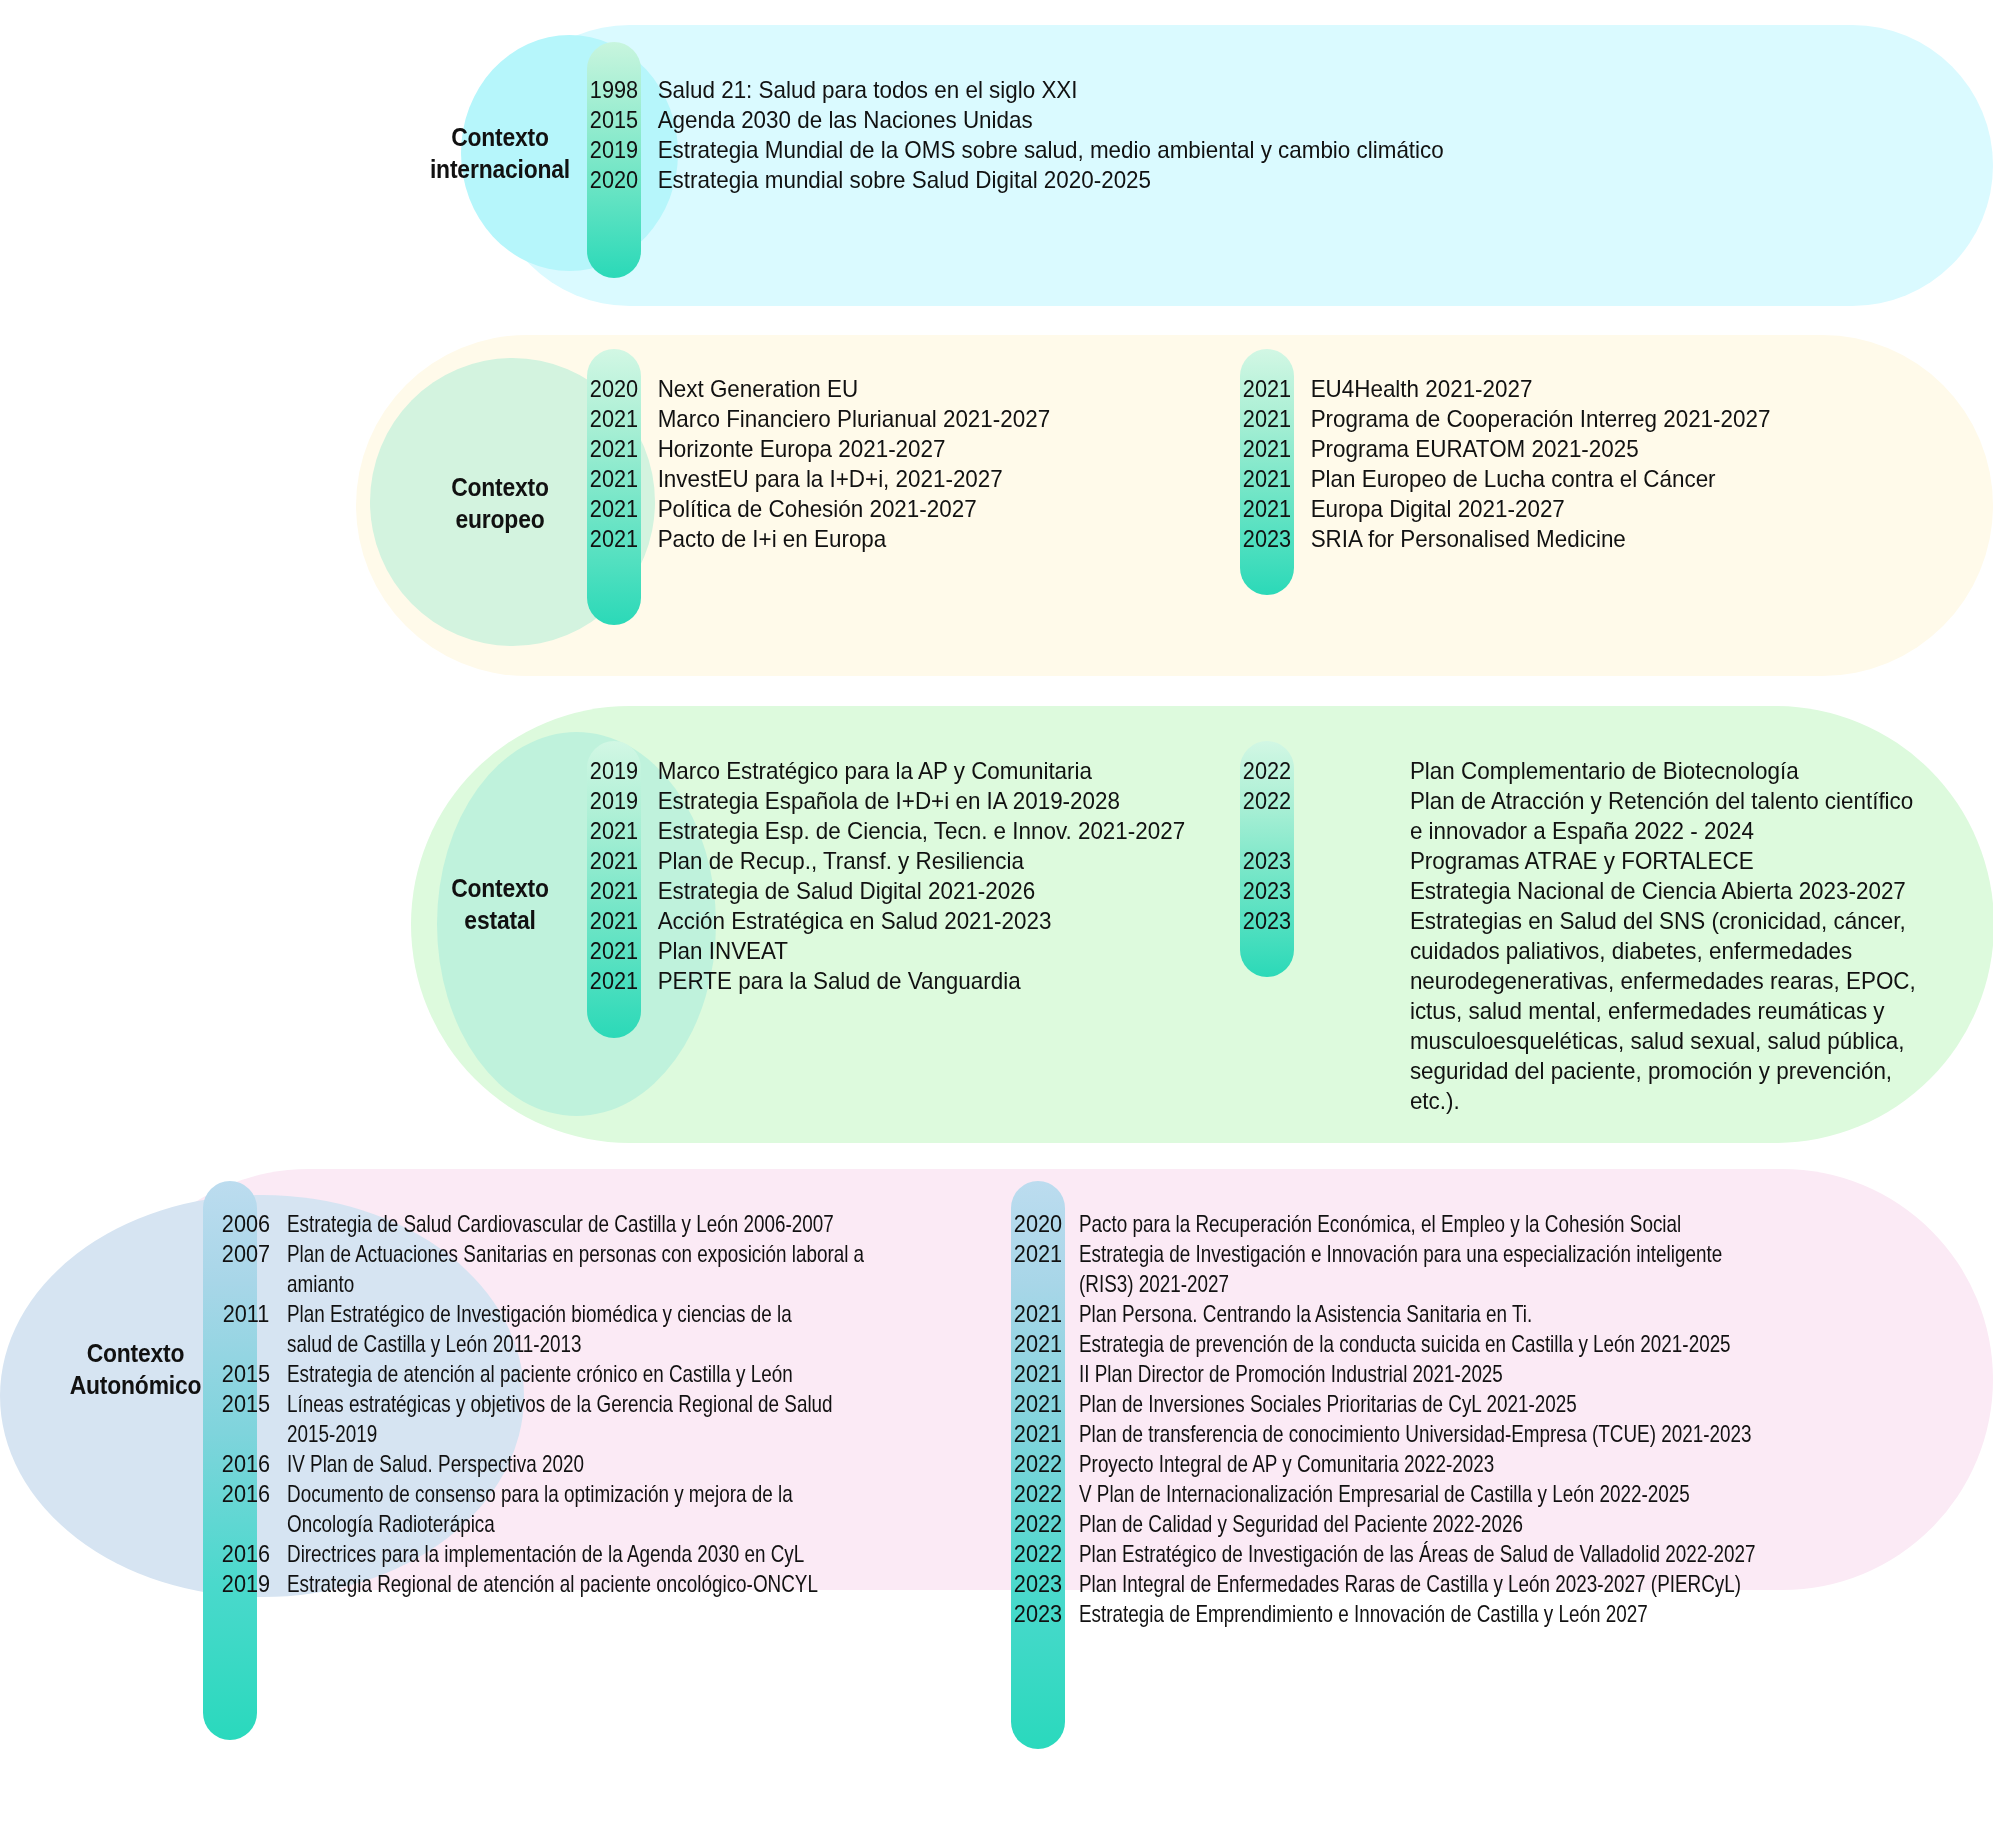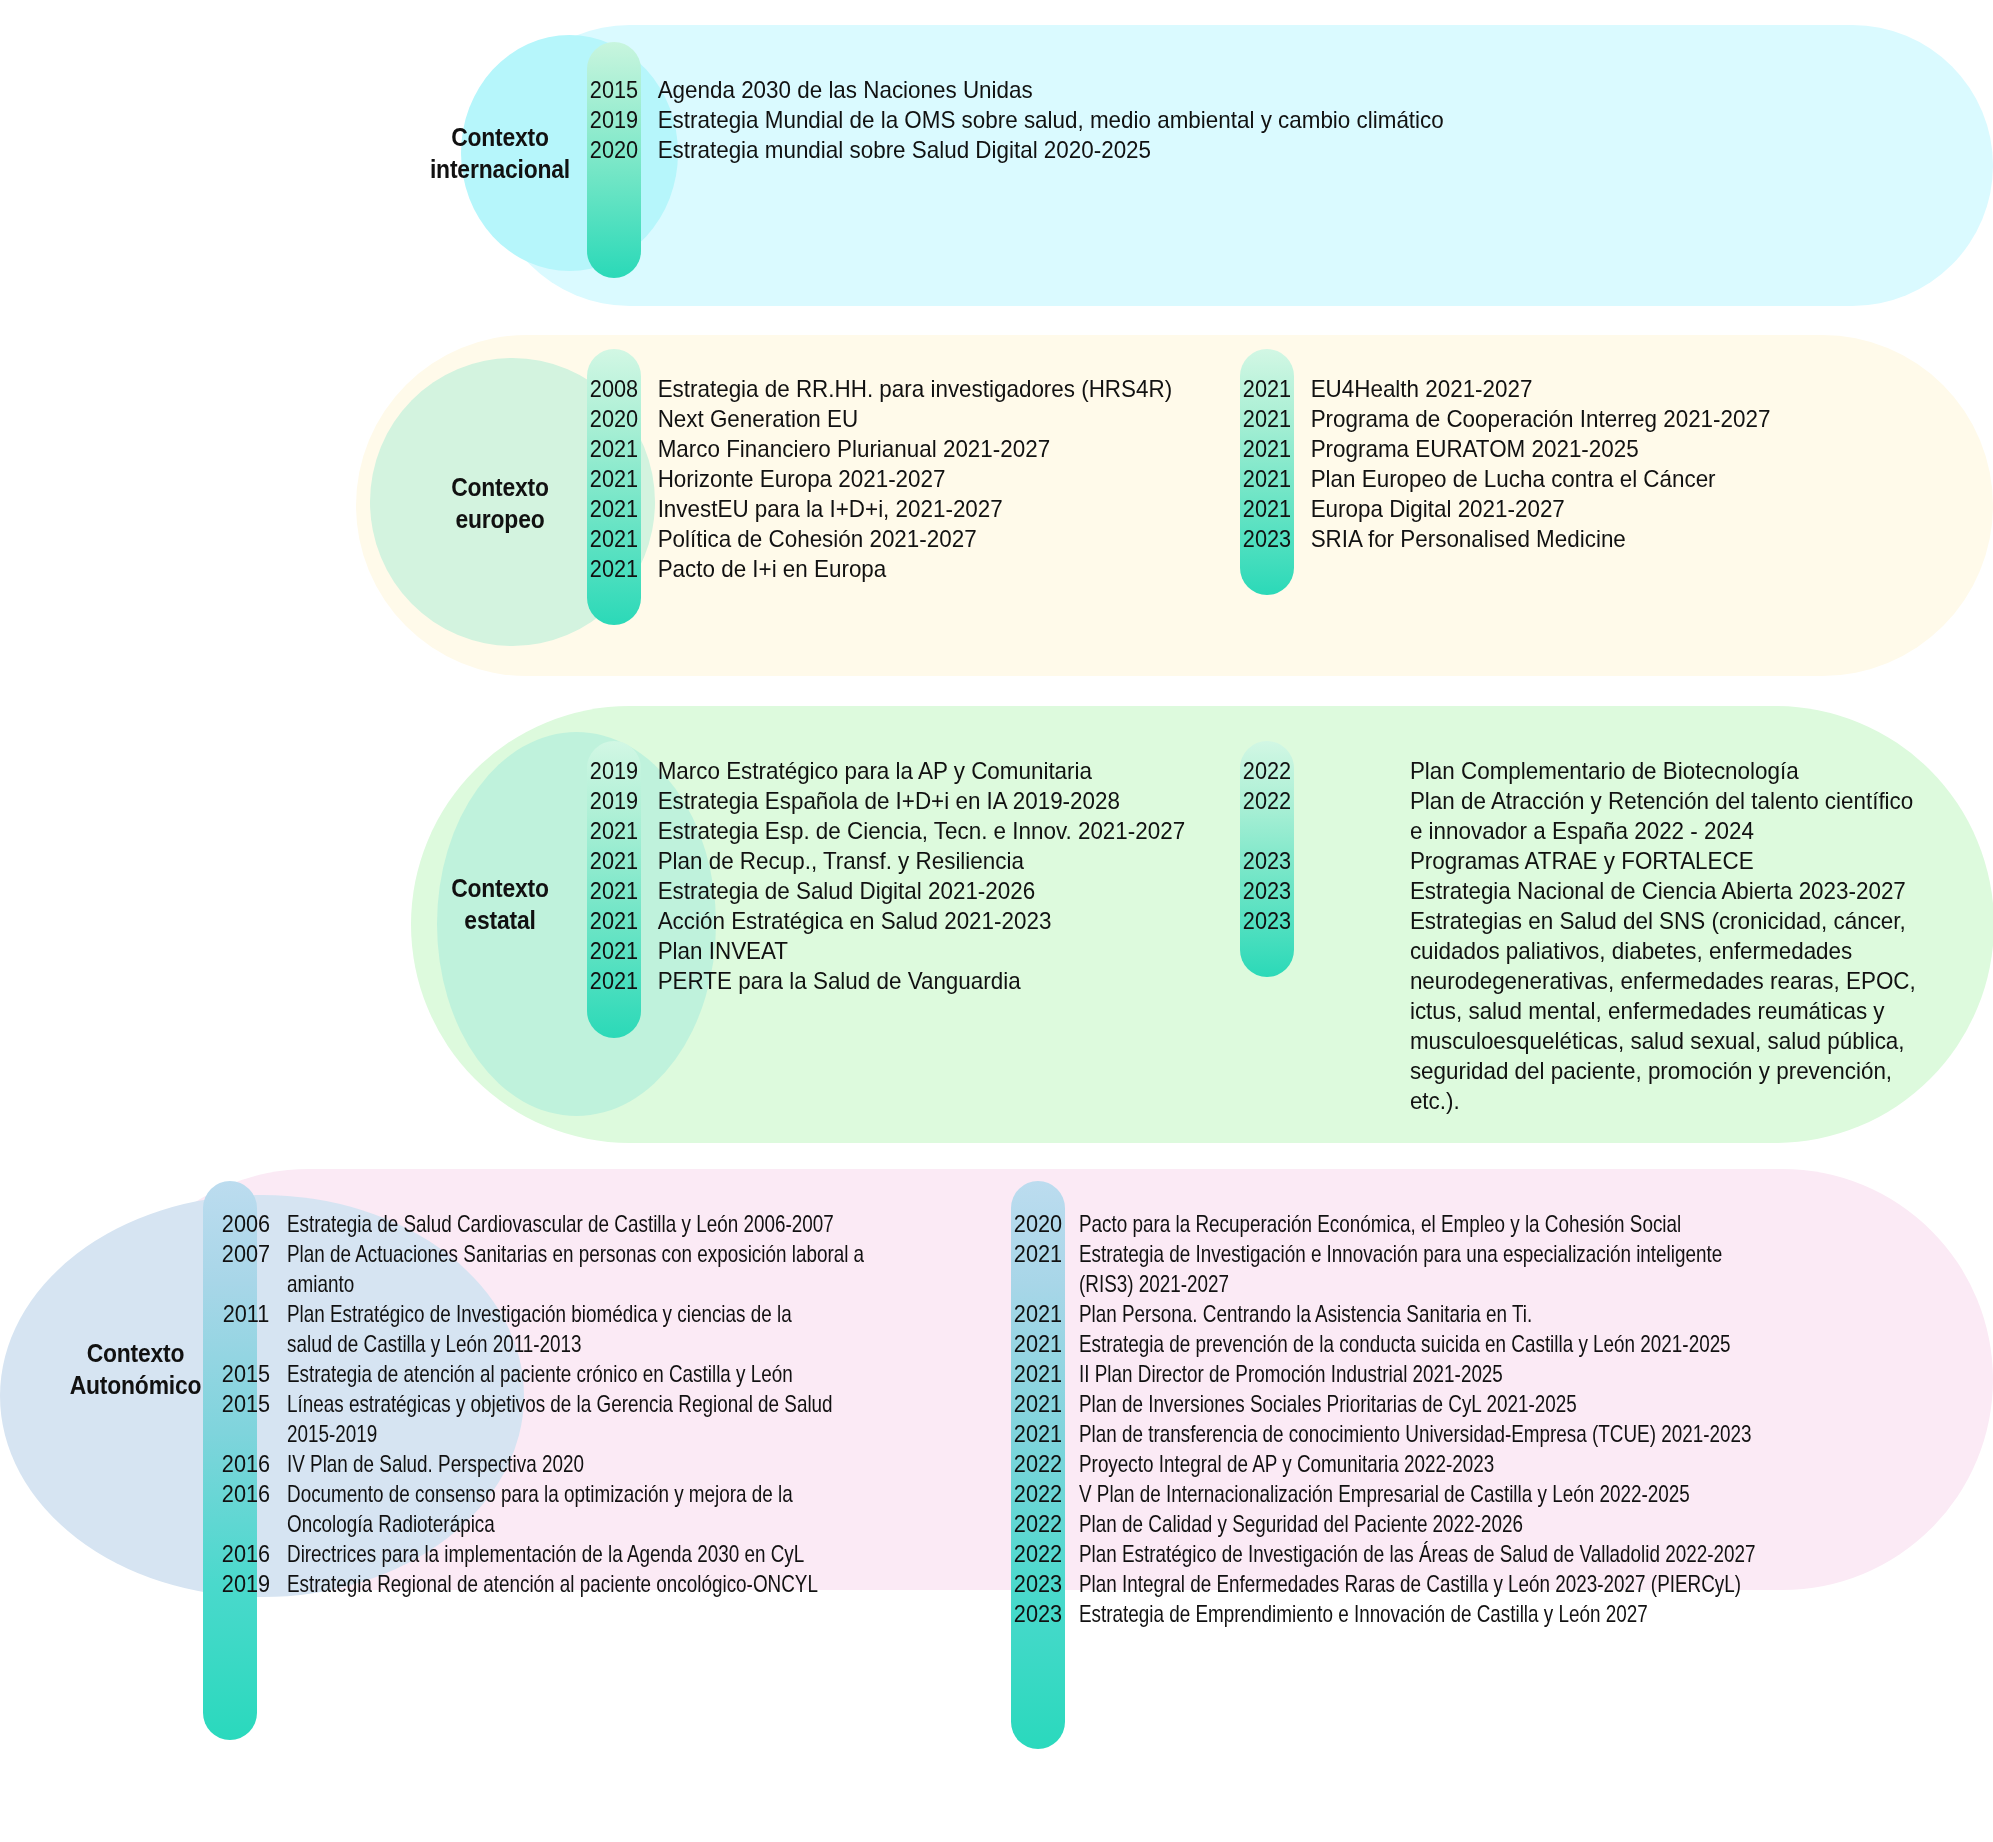--- a/index.html
+++ b/index.html
@@ -91,20 +91,24 @@
 <div class="band">
   <div class="panel" style="left:489px; top:24.5px; width:1504px; height:281px; background:#dafaff;"></div>
   <div class="blob" style="left:461px; top:35px; width:217px; height:236px; background:#b6f6fb;"></div>
   <div class="pill teal" style="left:587px; top:42px; height:236px;"></div>
 
   <div class="label" style="left:395px; top:122px; width:210px;">Contexto
 internacional</div>
 
   <div class="rows" style="left:587px; top:75px; width:1310px;">
     <div class="row">
+      <div class="yr">1998</div>
+      <div class="txt">Salud 21: Salud para todos en el siglo XXI</div>
+    </div>
+    <div class="row">
       <div class="yr">2015</div>
       <div class="txt">Agenda 2030 de las Naciones Unidas</div>
     </div>
     <div class="row">
       <div class="yr">2019</div>
       <div class="txt">Estrategia Mundial de la OMS sobre salud, medio ambiental y cambio climático</div>
     </div>
     <div class="row">
       <div class="yr">2020</div>
       <div class="txt">Estrategia mundial sobre Salud Digital 2020-2025</div>
@@ -116,24 +120,20 @@
   <div class="panel" style="left:356px; top:335px; width:1637px; height:341px; background:#fffaea;"></div>
   <div class="blob" style="left:370px; top:358px; width:285px; height:288px; background:#d3f3df;"></div>
 
   <div class="pill mint" style="left:587px; top:349px; height:276px;"></div>
   <div class="pill mint" style="left:1240px; top:349px; height:246px;"></div>
 
   <div class="label" style="left:395px; top:472px; width:210px;">Contexto
 europeo</div>
 
   <div class="rows" style="left:587px; top:374px; width:646px;">
-    <div class="row">
-      <div class="yr">2008</div>
-      <div class="txt">Estrategia de RR.HH. para investigadores (HRS4R)</div>
-    </div>
     <div class="row">
       <div class="yr">2020</div>
       <div class="txt">Next Generation EU</div>
     </div>
     <div class="row">
       <div class="yr">2021</div>
       <div class="txt">Marco Financiero Plurianual 2021-2027</div>
     </div>
     <div class="row">
       <div class="yr">2021</div>

